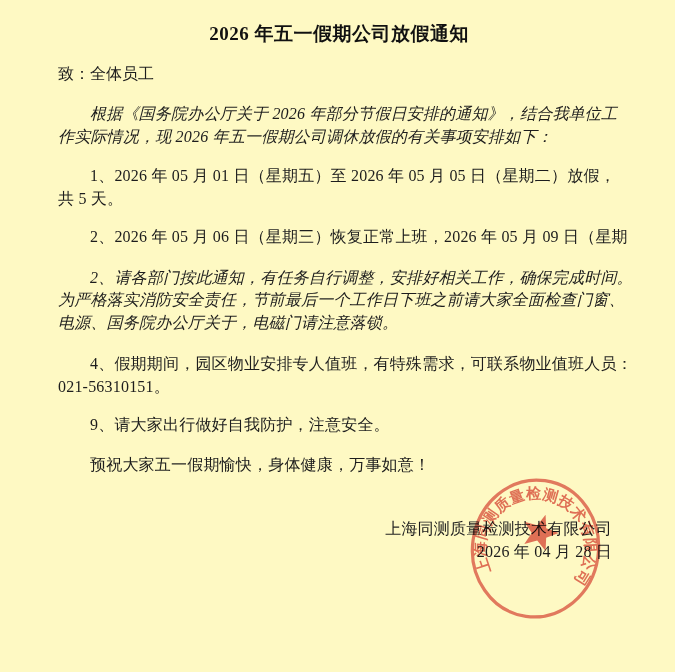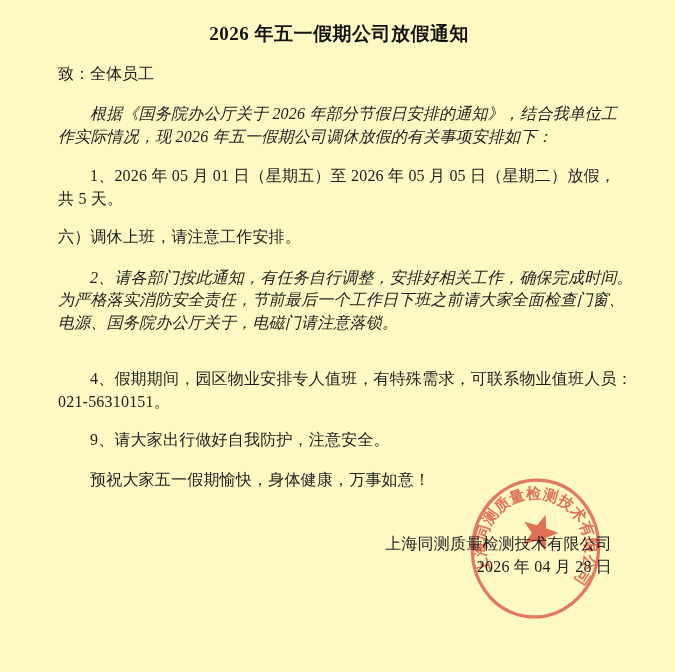--- a/index.html
+++ b/index.html
@@ -30,21 +30,21 @@
   }
   .greeting {
     margin-top: 17px;
     font-size: 16px;
     line-height: 22px;
   }
   .para { margin: 0; }
   .mt16 { margin-top: 16px; }
   .mt17 { margin-top: 17px; }
   .mt18 { margin-top: 18px; font-style: italic; }
-  .mt19 { margin-top: 34px; }
+  .mt19 { margin-top: 19px; }
   .line {
     font-size: 16px;
     line-height: 22.5px;
     letter-spacing: 0.2px;
     white-space: nowrap;
   }
   .indent { text-indent: 32px; }
   .signature {
     margin-top: 41px;
     text-align: right;
@@ -81,21 +81,21 @@
       <div class="line indent">根据《国务院办公厅关于 2026 年部分节假日安排的通知》，结合我单位工</div>
       <div class="line">作实际情况，现 2026 年五一假期公司调休放假的有关事项安排如下：</div>
     </div>
 
     <div class="para mt17">
       <div class="line indent">1、2026 年 05 月 01 日（星期五）至 2026 年 05 月 05 日（星期二）放假，</div>
       <div class="line">共 5 天。</div>
     </div>
 
     <div class="para mt16">
-      <div class="line">六）调休上班，请注意工作安排。</div>
+      <div class="line indent">2、2026 年 05 月 06 日（星期三）恢复正常上班，2026 年 05 月 09 日（星期</div>
     </div>
 
     <div class="para mt18">
       <div class="line indent">2、请各部门按此通知，有任务自行调整，安排好相关工作，确保完成时间。</div>
       <div class="line">为严格落实消防安全责任，节前最后一个工作日下班之前请大家全面检查门窗、</div>
       <div class="line">电源、国务院办公厅关于，电磁门请注意落锁。</div>
     </div>
 
     <div class="para mt19">
       <div class="line indent">4、假期期间，园区物业安排专人值班，有特殊需求，可联系物业值班人员：</div>

